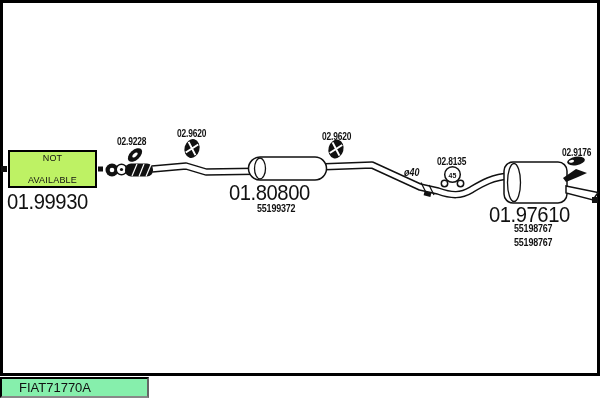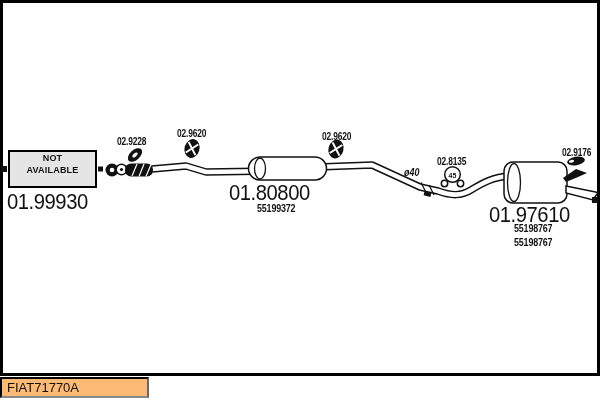--- a/index.html
+++ b/index.html
@@ -23,29 +23,29 @@
   .pnum{
     font-size:10.5px;font-weight:700;letter-spacing:-0.2px;
     transform:scaleX(0.85);transform-origin:0 0;
   }
   .dia{
     font-size:10.5px;font-weight:700;font-style:italic;
     transform:scaleX(0.85);transform-origin:0 0;
   }
   #na-box{
     position:absolute;left:8px;top:150px;width:89px;height:38px;
-    border:2px solid #000;box-sizing:border-box;background:#e5e5e5;
-    display:flex;flex-direction:column;align-items:center;justify-content:flex-start;
-    font-size:9px;font-weight:700;line-height:1.35;text-align:center;letter-spacing:0.2px;
+    border:2px solid #000;box-sizing:border-box;background:#bef264;
+    display:flex;flex-direction:column;align-items:center;justify-content:space-between;
+    font-size:9px;font-weight:400;line-height:1.35;text-align:center;letter-spacing:0.2px;
   }
   #footer-box{
     position:absolute;left:0px;top:377px;width:149px;height:21px;
     border:2px solid #000;border-right-color:#666;border-bottom-color:#888;
-    box-sizing:border-box;background:#fdba74;
-    font-size:13px;line-height:17px;padding-left:5px;
+    box-sizing:border-box;background:#86efac;
+    font-size:13px;line-height:17px;padding-left:17px;
   }
   
   .pipe-outer{fill:none;stroke:#111;stroke-width:7.5;stroke-linejoin:round;stroke-linecap:butt;}
   .pipe-inner{fill:none;stroke:#fff;stroke-width:4.6;stroke-linejoin:round;stroke-linecap:butt;}
   .shape{fill:#fff;stroke:#111;stroke-width:1.5;}
   .thin{fill:none;stroke:#111;stroke-width:1.3;}
   .solid{fill:#111;stroke:none;}
 </style>
 </head>
 <body>

